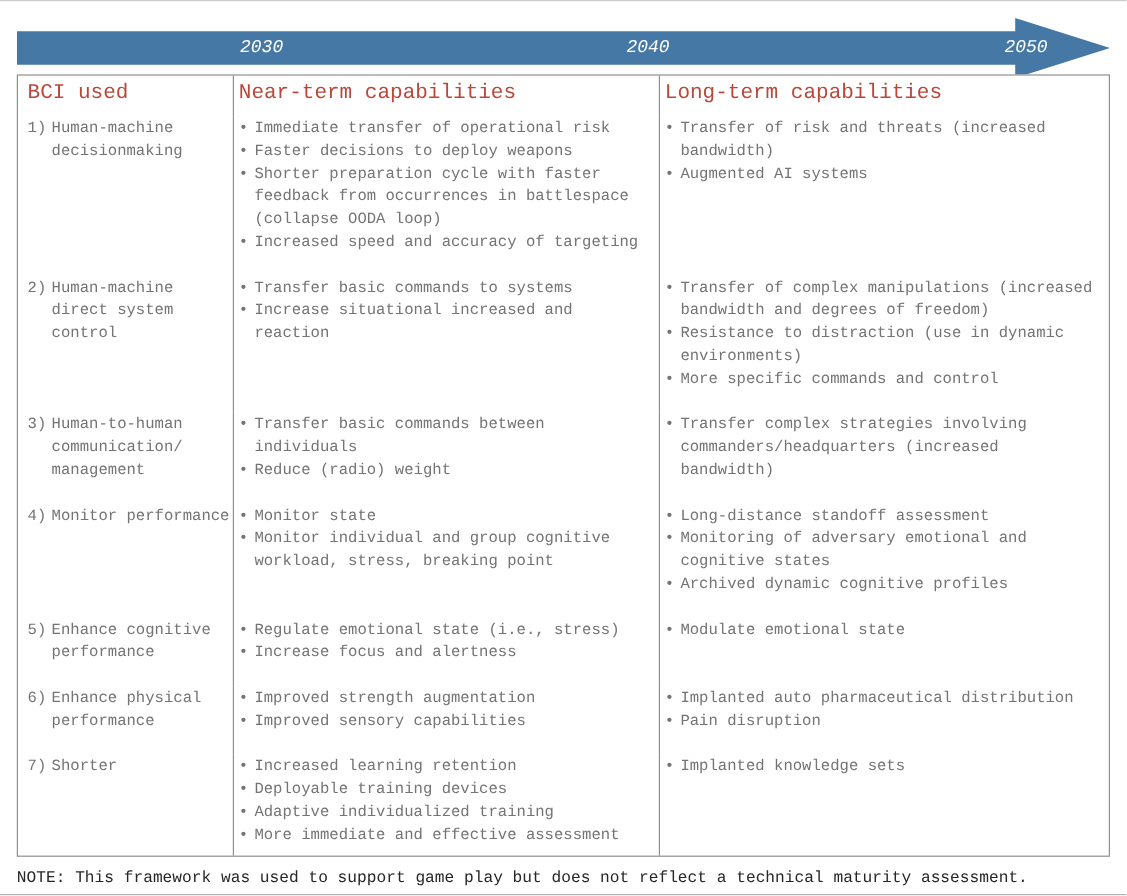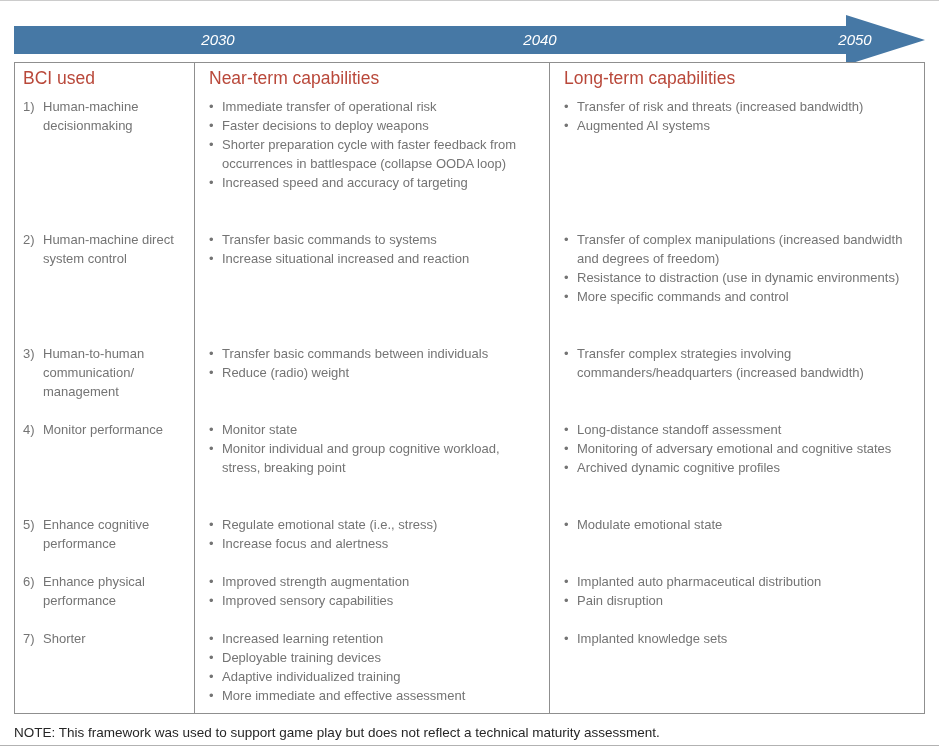--- a/index.html
+++ b/index.html
@@ -1,21 +1,21 @@
 <!DOCTYPE html>
 <html><head>
 <meta charset="utf-8">
 <style>
   html,body { margin:0; padding:0; background:#ffffff; }
   .page {
     position: relative;
     width: 939px;
     height: 747px;
     background: #ffffff;
-    font-family: Liberation Sans, sans-serif;
+    font-family: Liberation Mono, monospace;
     overflow: hidden;
   }
   .top-rule {
     position: absolute; left: 0; top: 0; width: 939px; height: 1px;
     background: #cccccc;
   }
   .bottom-rule {
     position: absolute; left: 0; top: 745px; width: 939px; height: 1px;
     background: #b2b2b2;
   }
@@ -47,21 +47,21 @@
     grid-template-rows: 34px 133px 114px 76px 95px 57px 57px auto;
     background: #ffffff;
   }
   .cell {
     box-sizing: border-box;
     padding: 0 8px 0 8px;
     color: #747474;
     font-size: 13px;
     line-height: 19px;
   }
-  .c2, .c3 { border-left: 1px solid #8f8f8f; padding-left: 14px; padding-right: 10px; }
+  .c2, .c3 { border-left: 1px solid #8f8f8f; padding-left: 4px; padding-right: 10px; }
   .hcell {
     color: #b9483a;
     font-size: 17.5px;
     line-height: 21px;
     padding-top: 5px;
     font-weight: 400;
   }
   .tool-cell { display: flex; align-items: flex-start; padding-right: 2px; }
   .tool-num { flex: 0 0 20px; }
   .tool-name { flex: 1; }

